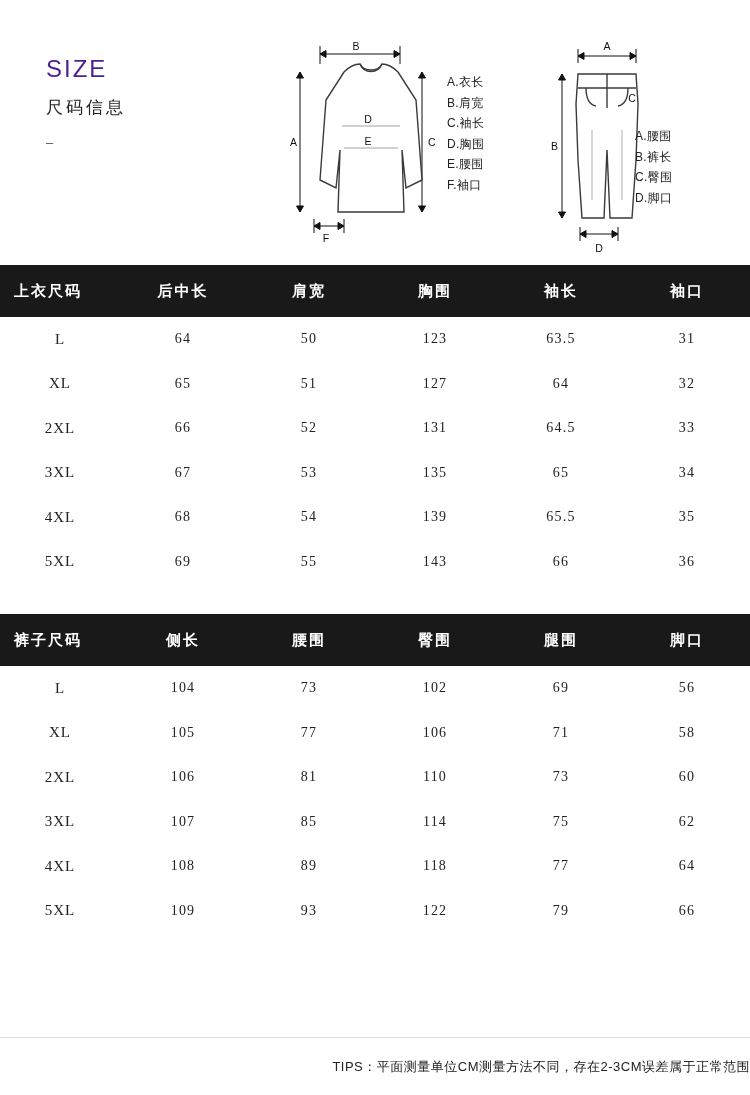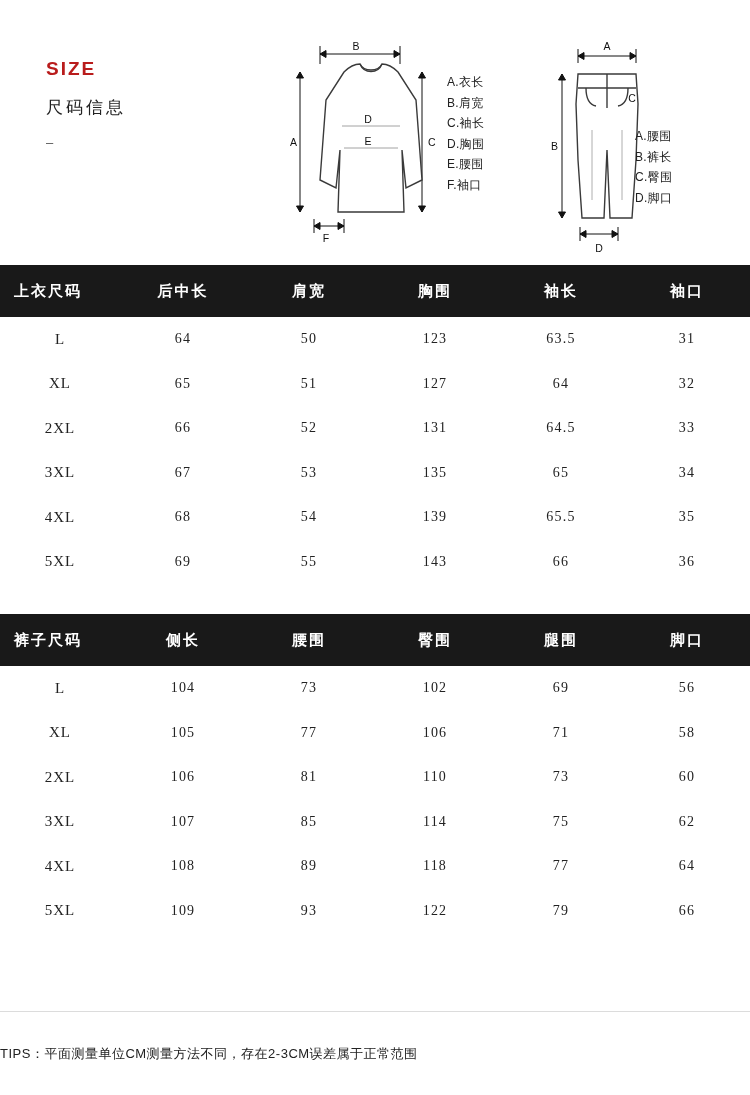--- a/index.html
+++ b/index.html
@@ -21,25 +21,25 @@
     position: relative;
     height: 265px;
   }
   .title-block {
     position: absolute;
     left: 46px;
     top: 52px;
     width: 230px;
   }
   .title-en {
-    font-size: 19px;
+    font-size: 24px;
     letter-spacing: 2px;
     line-height: 34px;
-    color: #b91c1c;
-    font-weight: 700;
+    color: #4c1d95;
+    font-weight: 400;
   }
   .title-cn {
     margin-top: 10px;
     font-size: 17px;
     letter-spacing: 3px;
     color: #222;
   }
   .title-dash {
     margin-top: 16px;
     font-size: 13px;
@@ -100,25 +100,25 @@
   col.c4 { width: 126px; }
   col.c5 { width: 126px; }
 
   .table-gap { height: 30px; }
 
   
   .footer {
     position: absolute;
     left: 0; right: 0;
     bottom: 0;
-    height: 84px;
+    height: 58px;
     border-top: 1px solid #dcdcdc;
     display: flex;
     align-items: center;
-    justify-content: flex-start;
+    justify-content: flex-end;
     font-size: 13px;
     letter-spacing: 0.5px;
     color: #222;
   }
 
   svg { display: block; }
 </style>
 </head>
 <body>
 

